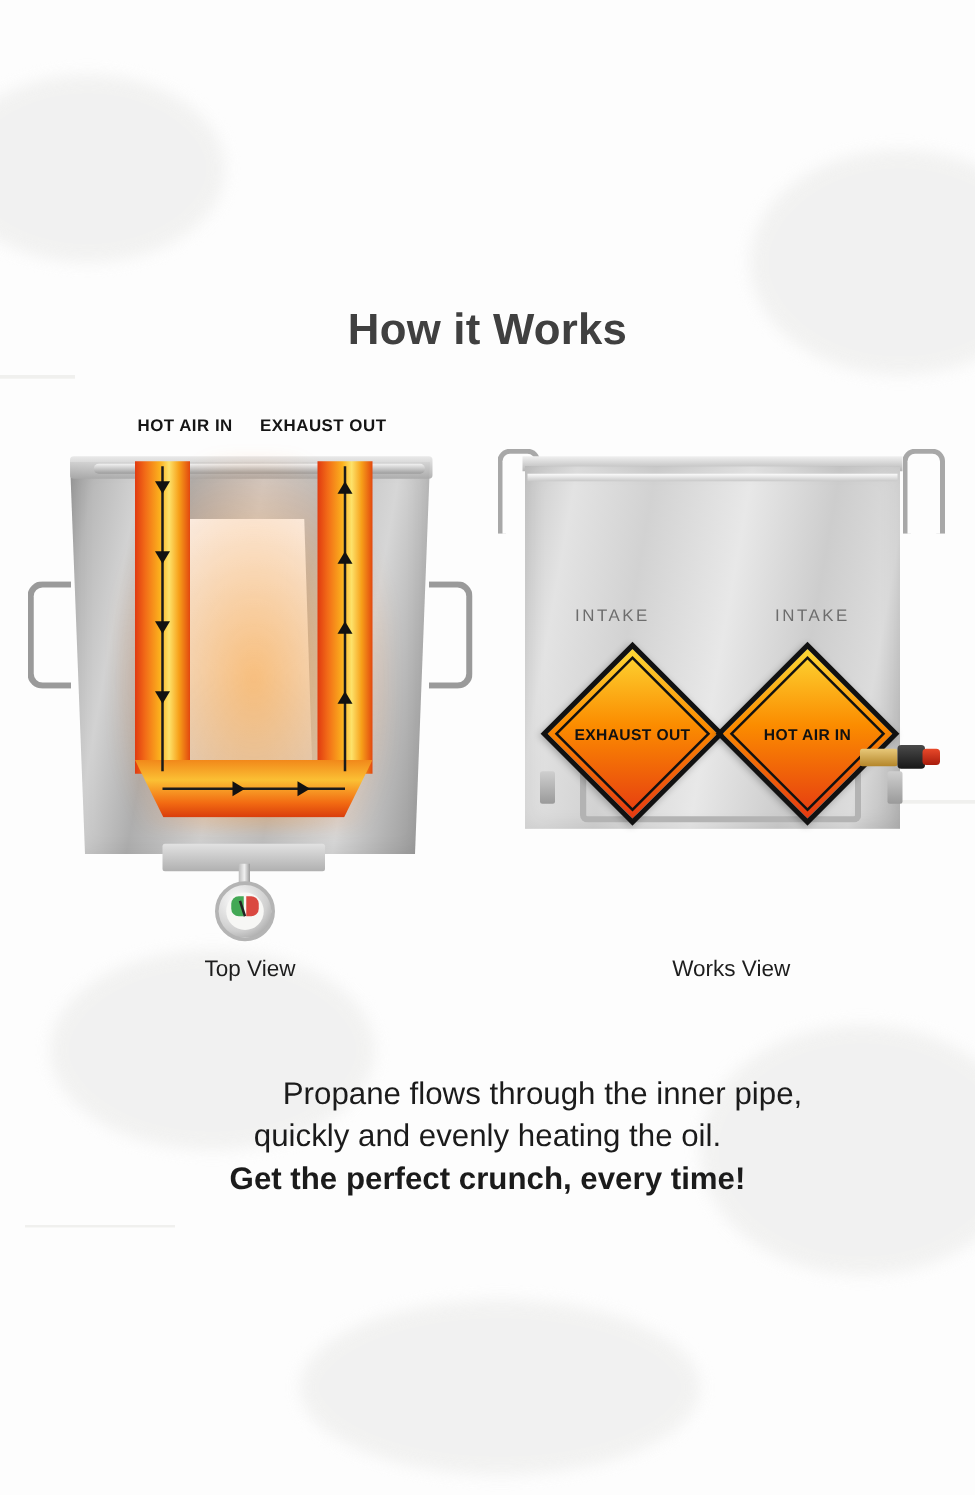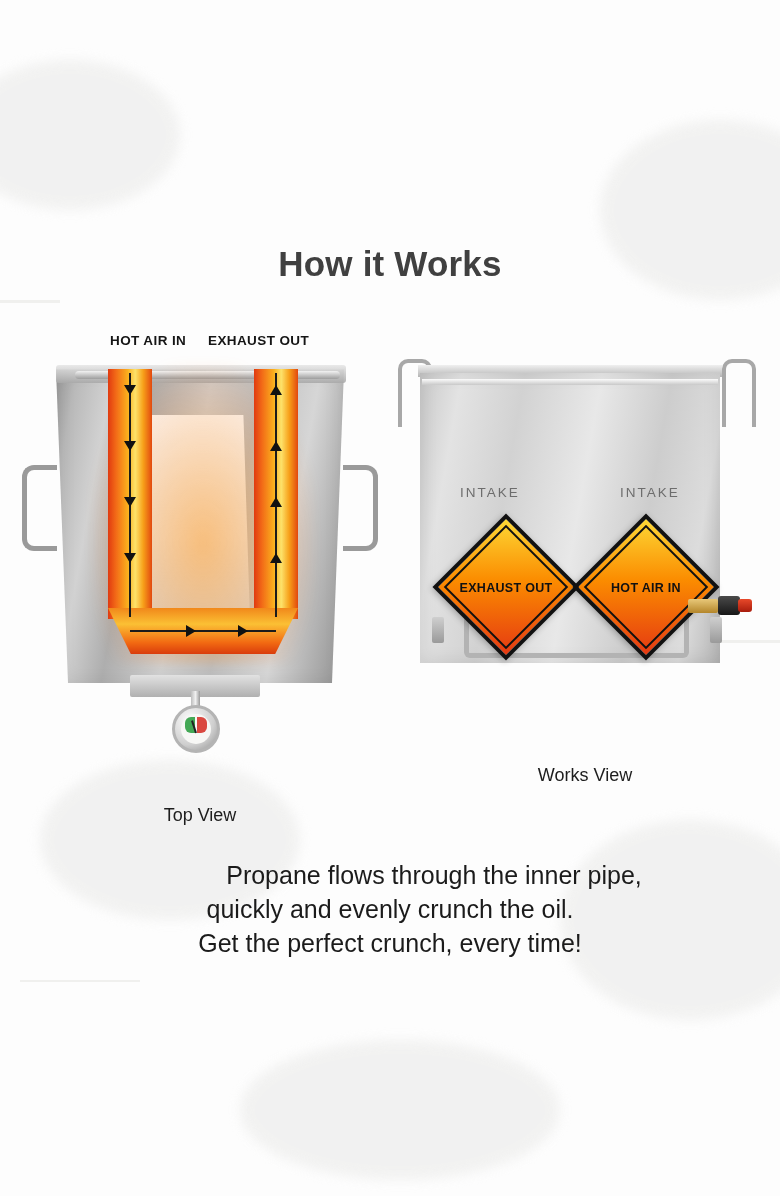--- a/index.html
+++ b/index.html
@@ -431,18 +431,18 @@
   </div>
   <div class="diamond-text" style="left:189px;top:226px;">HOT AIR IN</div>
 
   <div class="bv-valve">
     <div class="bv-valve-brass"></div>
     <div class="bv-valve-black"></div>
     <div class="bv-valve-red"></div>
   </div>
 </div>
 
-<div class="caption" style="left:120px;top:805px;width:160px;">Top View</div>
+<div class="caption" style="left:120px;top:765px;width:160px;">Top View</div>
 <div class="caption" style="left:505px;top:765px;width:160px;">Works View</div>
 
 <div class="tagline" style="top:858px;margin-left:44px;">Propane flows through the inner pipe,</div>
-<div class="tagline" style="top:892px;">quickly and evenly crunch the oil.</div>
-<div class="tagline" style="top:926px;">Get the perfect crunch, every time!</div>
+<div class="tagline" style="top:892px;">quickly and evenly heating the oil.</div>
+<div class="tagline" style="top:926px;font-weight:bold;">Get the perfect crunch, every time!</div>
 
 </body></html>

